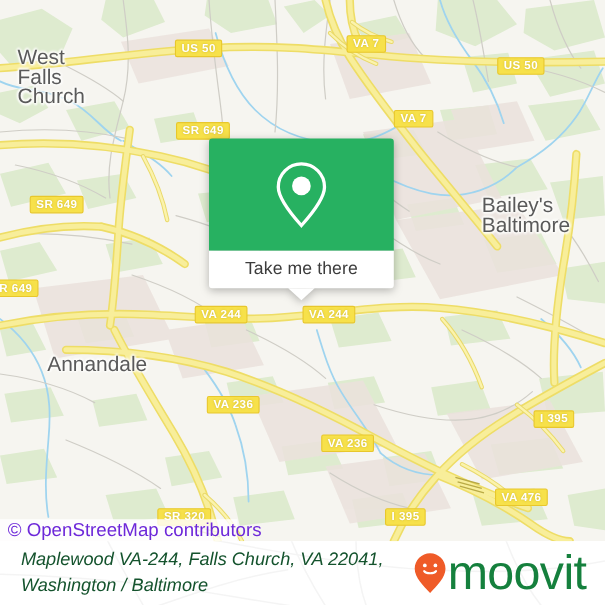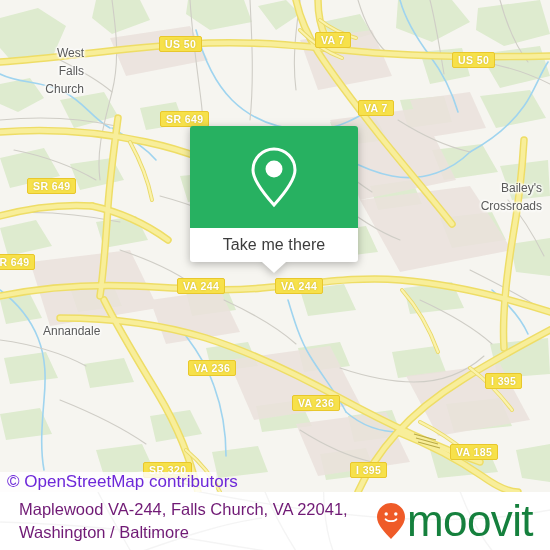--- a/index.html
+++ b/index.html
@@ -47,23 +47,23 @@
     height: 16px;
     padding: 0 5px;
     white-space: nowrap;
     text-shadow: 0 0 2px rgba(120,100,0,.35);
   }
 
   
   .place-label {
     position: absolute;
     color: #5a5a5a;
-    font-size: 12px;
+    font-size: 19px;
     line-height: 17px;
-    text-align: right;
+    text-align: left;
     white-space: nowrap;
     text-shadow:
       1.5px 0 2px #fdfdfb, -1.5px 0 2px #fdfdfb,
       0 1.5px 2px #fdfdfb, 0 -1.5px 2px #fdfdfb,
       1px 1px 2px #fdfdfb, -1px -1px 2px #fdfdfb;
   }
   .place-label.multi { line-height: 18px; }
 
   
   #card {
@@ -146,25 +146,26 @@
   #footer-inner {
     position: absolute;
     left: 0; top: 0;
     width: 550px;
     height: 58px;
     display: flex;
     align-items: center;
     justify-content: space-between;
   }
   #footer-address {
-    color: #701a75;
+    color: #14532d;
     font-size: 16.5px;
     line-height: 23px;
     padding-left: 19px;
     max-width: 370px;
+    font-style: italic;
   }
   #footer-address span { display: block; }
   #brand {
     display: flex;
     align-items: center;
     padding-right: 17px;
   }
   #brand-wordmark {
     color: #15803d;
     font-size: 44px;
@@ -369,39 +370,39 @@
       </g>
     </svg>
 
     <div class="place-label multi" style="left:16px; top:44px; width:68px;">
       <div>West</div>
       <div>Falls</div>
       <div>Church</div>
     </div>
     <div class="place-label multi" style="left:438px; top:164px; width:104px;margin-top:15px;">
       <div>Bailey's</div>
-      <div>Crossroads</div>
+      <div>Baltimore</div>
     </div>
     <div class="place-label" style="left:43px; top:323px;">
       <div>Annandale</div>
     </div>
 
     <div class="shield" style="left:159px; top:36px;">US 50</div>
     <div class="shield" style="left:315px; top:32px;">VA 7</div>
     <div class="shield" style="left:452px; top:52px;">US 50</div>
     <div class="shield" style="left:358px; top:100px;">VA 7</div>
     <div class="shield" style="left:160px; top:111px;">SR 649</div>
     <div class="shield" style="left:27px; top:178px;">SR 649</div>
     <div class="shield" style="left:-14px; top:254px;">SR 649</div>
     <div class="shield" style="left:177px; top:278px;">VA 244</div>
     <div class="shield" style="left:275px; top:278px;">VA 244</div>
     <div class="shield" style="left:188px; top:360px;">VA 236</div>
     <div class="shield" style="left:292px; top:395px;">VA 236</div>
     <div class="shield" style="left:485px; top:373px;">I 395</div>
-    <div class="shield" style="left:450px; top:444px;">VA 185</div>
+    <div class="shield" style="left:450px; top:444px;">VA 476</div>
     <div class="shield" style="left:143px; top:462px;">SR 320</div>
     <div class="shield" style="left:350px; top:462px;">I 395</div>
 
     <div id="card">
       <div id="card-top">
         <svg width="54" height="64" viewBox="0 0 54 64">
           <path d="M27 4 C15.4 4 6 13.4 6 25 C6 35 18 50 27 60 C36 50 48 35 48 25 C48 13.4 38.6 4 27 4 Z" fill="none" stroke="#ffffff" stroke-width="3"></path>
           <circle cx="27" cy="24" r="8.5" fill="#ffffff"></circle>
         </svg>
       </div>

